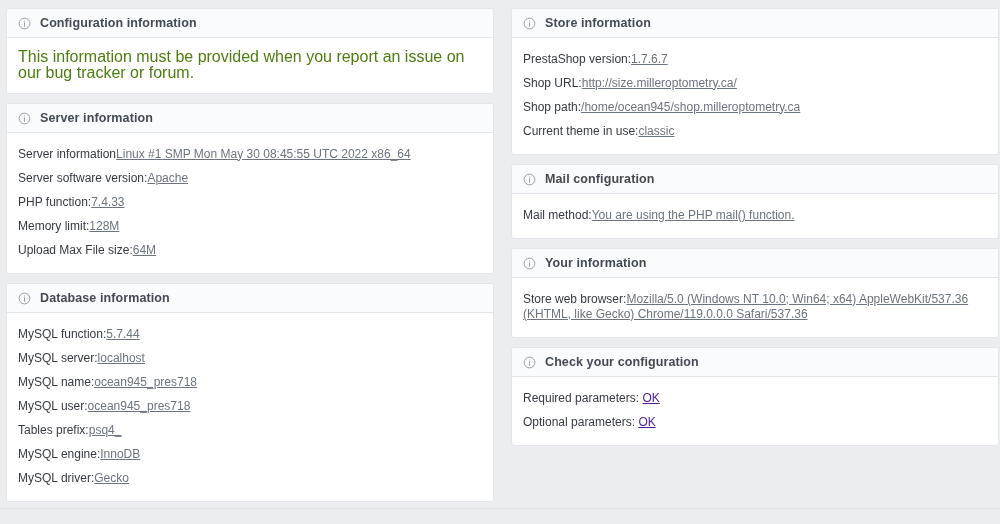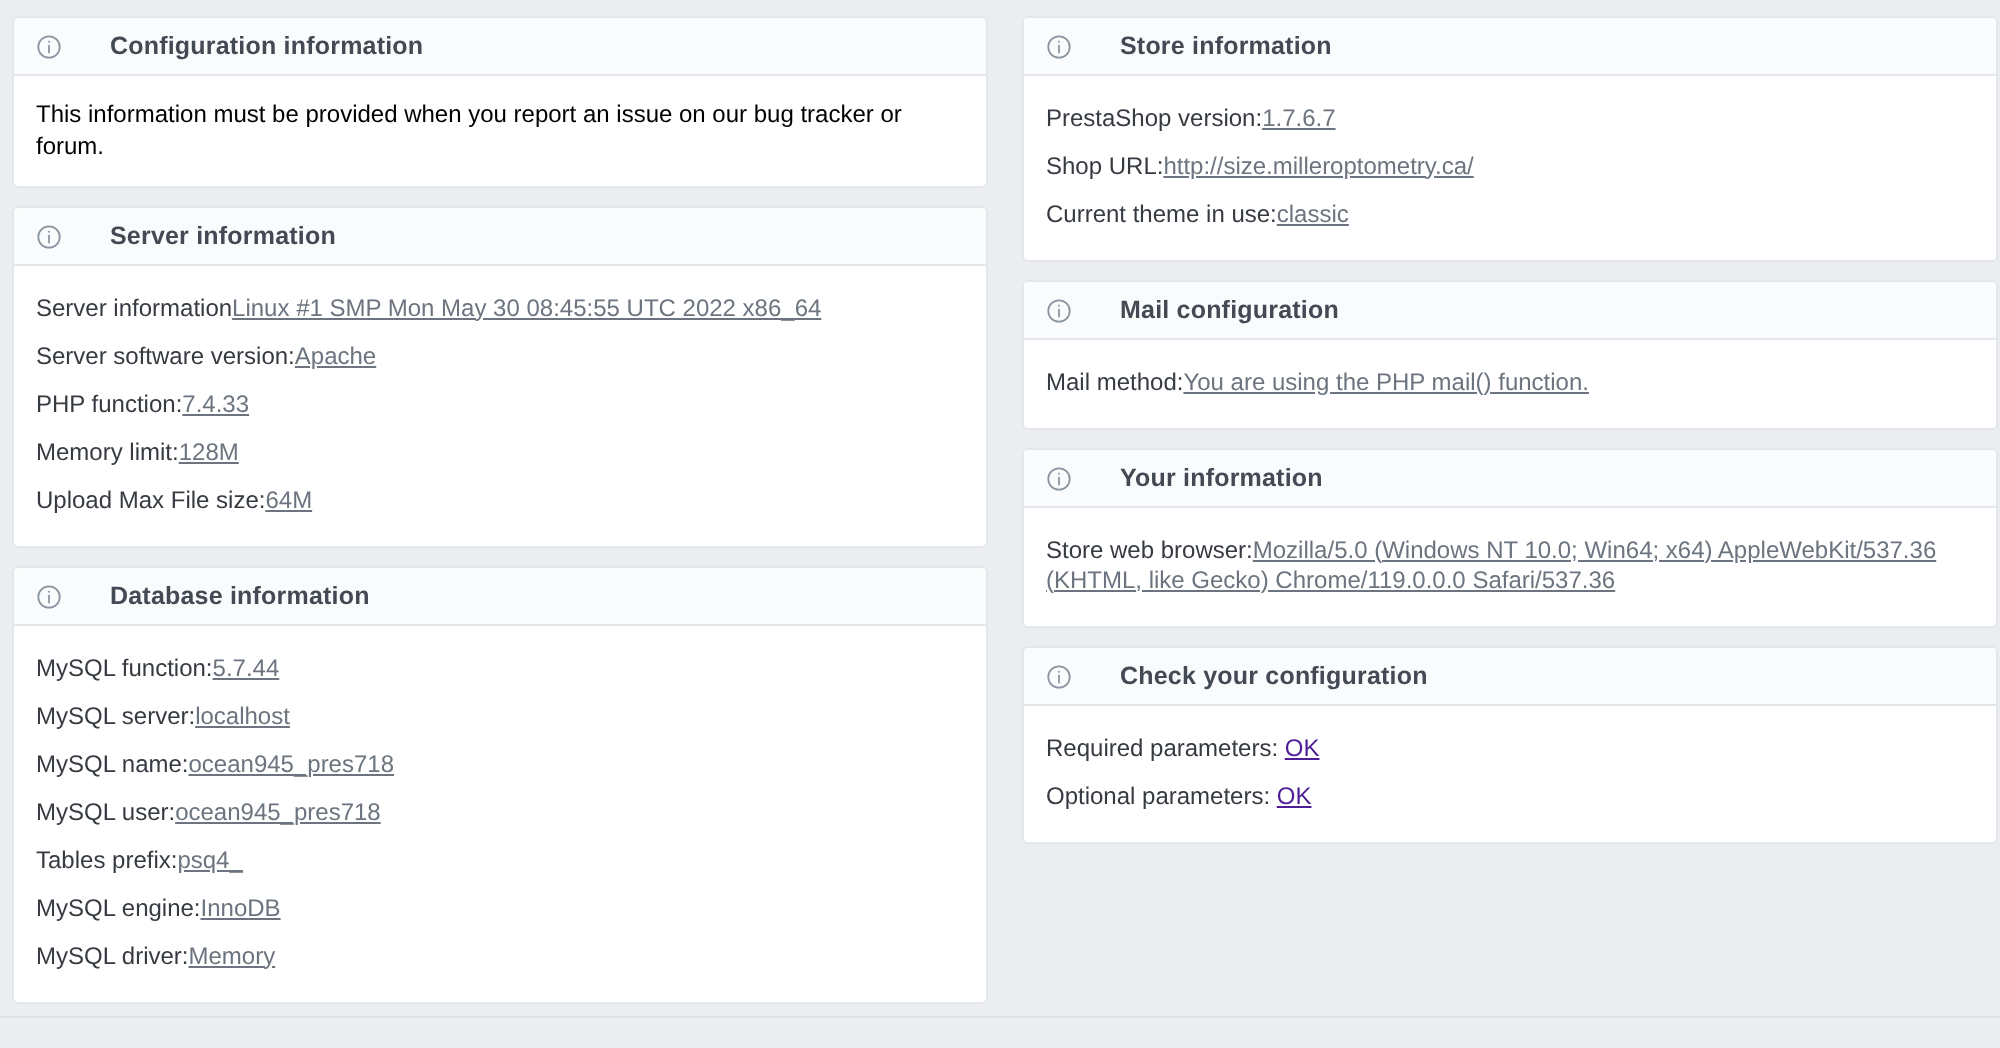--- a/index.html
+++ b/index.html
@@ -31,21 +31,21 @@
     border-radius: 3px;
     margin-bottom: 9px;
     overflow: hidden;
   }
   .panel-header {
     background: #fafbfc;
     border-bottom: 1px solid #e3e6ea;
     padding: 7px 2px 7px 11px;
     display: flex;
     align-items: center;
-    gap: 24px;
+    gap: 9px;
     min-height: 27px;
   }
   .panel-title {
     font-size: 12.5px;
     font-weight: 600;
     color: #434a54;
     letter-spacing: .1px;
     line-height: 14px;
   }
   .info-icon {
@@ -53,22 +53,22 @@
     align-items: center;
     justify-content: center;
     width: 13px; height: 13px;
     flex: 0 0 13px;
     color: #8b94a0;
   }
   .info-icon svg { display: block; }
 
   .panel-body { padding: 9px 11px 11px 11px; }
   .intro-text {
-    color: #000000;
-    font-size: 12px;
+    color: #4d7c0f;
+    font-size: 16px;
     line-height: 16px;
     padding: 2px 0 1px 0;
   }
 
   .row {
     font-size: 12px;
     line-height: 15px;
     padding: 4.5px 0;
     color: #6c747f;
     word-break: break-word;
@@ -143,21 +143,21 @@
           </span>
           <span class="panel-title">Database information</span>
         </div>
         <div class="panel-body">
           <div class="row"><span class="k">MySQL function:</span><span class="v">5.7.44</span></div>
           <div class="row"><span class="k">MySQL server:</span><span class="v">localhost</span></div>
           <div class="row"><span class="k">MySQL name:</span><span class="v">ocean945_pres718</span></div>
           <div class="row"><span class="k">MySQL user:</span><span class="v">ocean945_pres718</span></div>
           <div class="row"><span class="k">Tables prefix:</span><span class="v">psq4_</span></div>
           <div class="row"><span class="k">MySQL engine:</span><span class="v">InnoDB</span></div>
-          <div class="row"><span class="k">MySQL driver:</span><span class="v">Memory</span></div>
+          <div class="row"><span class="k">MySQL driver:</span><span class="v">Gecko</span></div>
         </div>
       </div>
 
     </div>
 
     <div class="col">
 
       <div class="panel">
         <div class="panel-header">
           <span class="info-icon">
@@ -165,20 +165,21 @@
               <circle cx="8" cy="8" r="6.6"></circle>
               <circle cx="8" cy="4.8" r="0.62" fill="currentColor" stroke="none"></circle>
               <path d="M8 7.1 V11.4" stroke-linecap="round"></path>
             </svg>
           </span>
           <span class="panel-title">Store information</span>
         </div>
         <div class="panel-body">
           <div class="row"><span class="k">PrestaShop version:</span><span class="v">1.7.6.7</span></div>
           <div class="row"><span class="k">Shop URL:</span><span class="v">http://size.milleroptometry.ca/</span></div>
+          <div class="row"><span class="k">Shop path:</span><span class="v">/home/ocean945/shop.milleroptometry.ca</span></div>
           <div class="row"><span class="k">Current theme in use:</span><span class="v">classic</span></div>
         </div>
       </div>
 
       <div class="panel">
         <div class="panel-header">
           <span class="info-icon">
             <svg width="13" height="13" viewBox="0 0 16 16" fill="none" stroke="currentColor" stroke-width="1.1">
               <circle cx="8" cy="8" r="6.6"></circle>
               <circle cx="8" cy="4.8" r="0.62" fill="currentColor" stroke="none"></circle>

